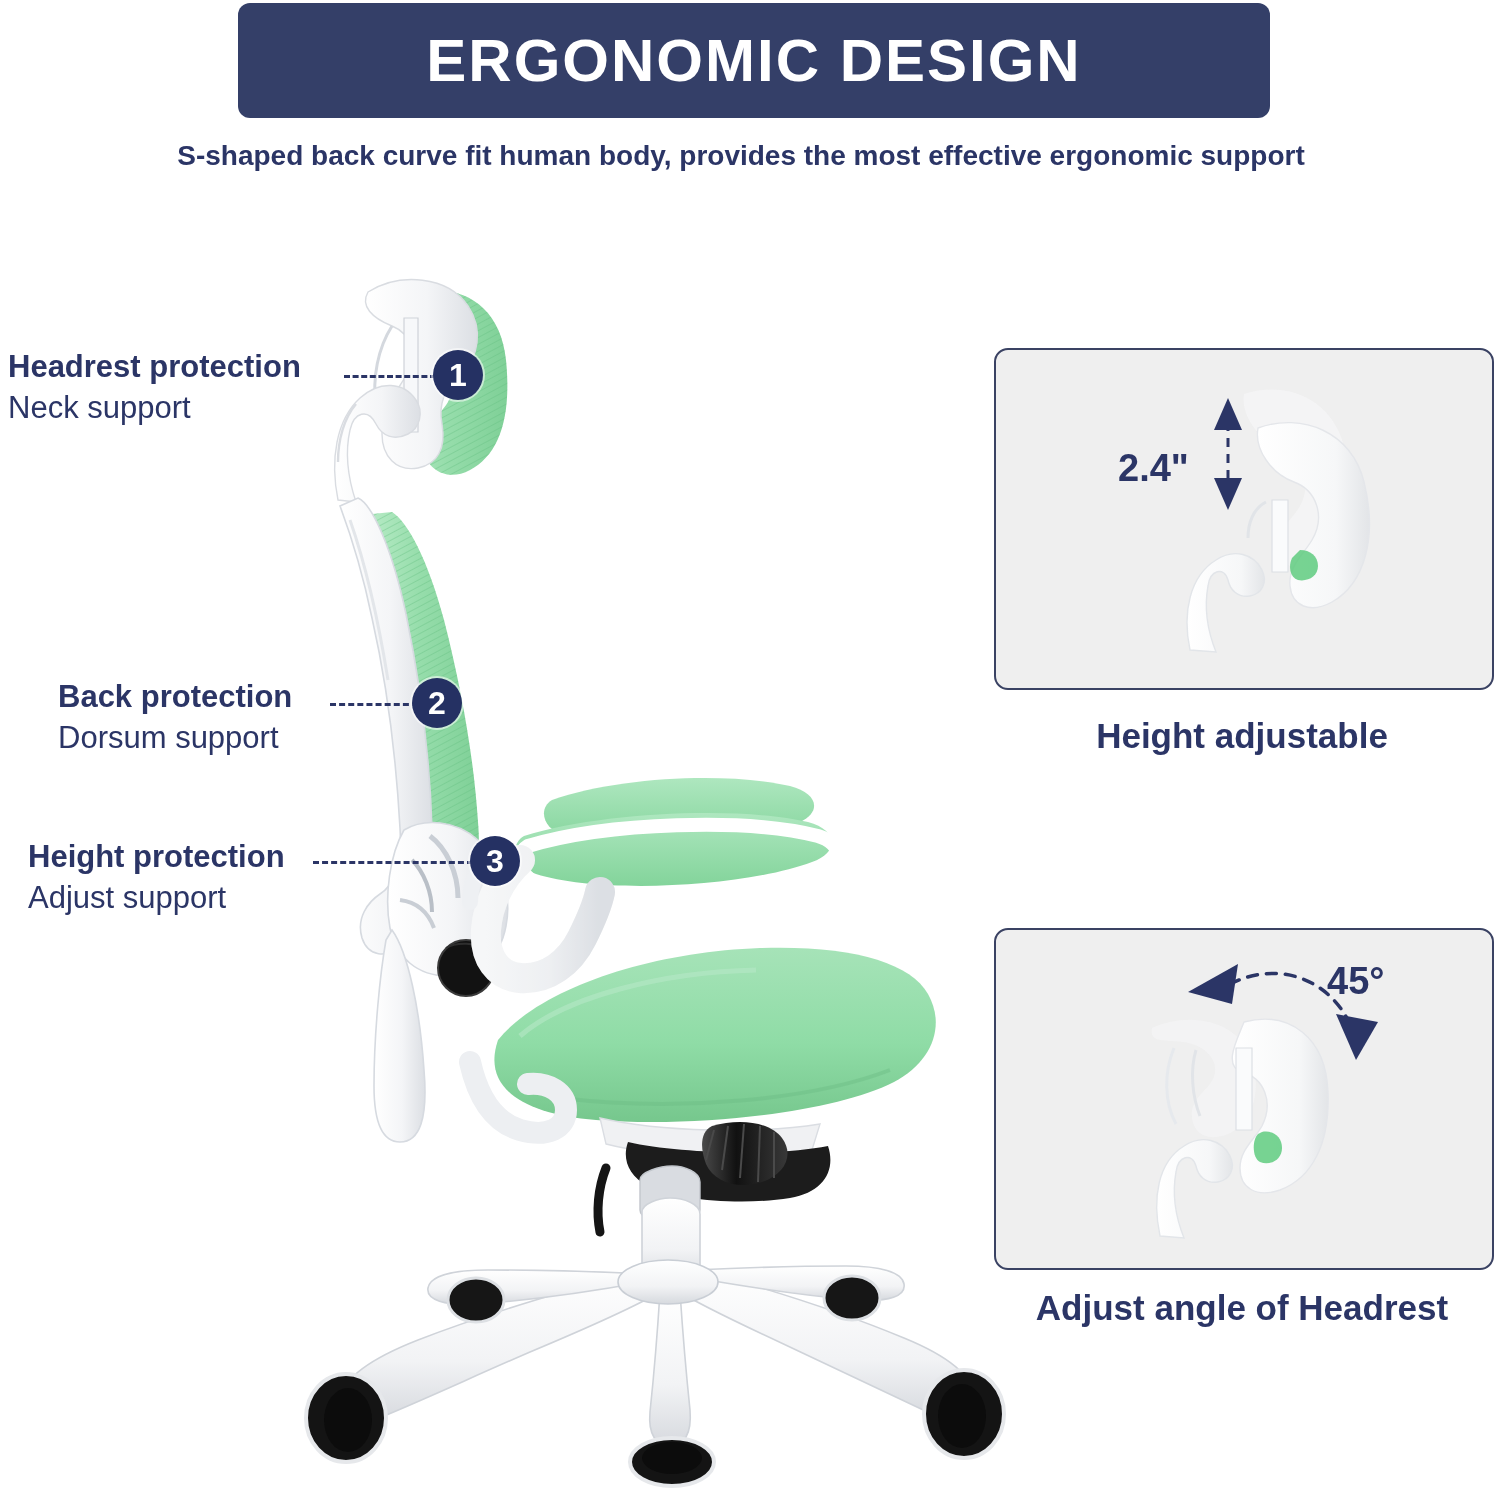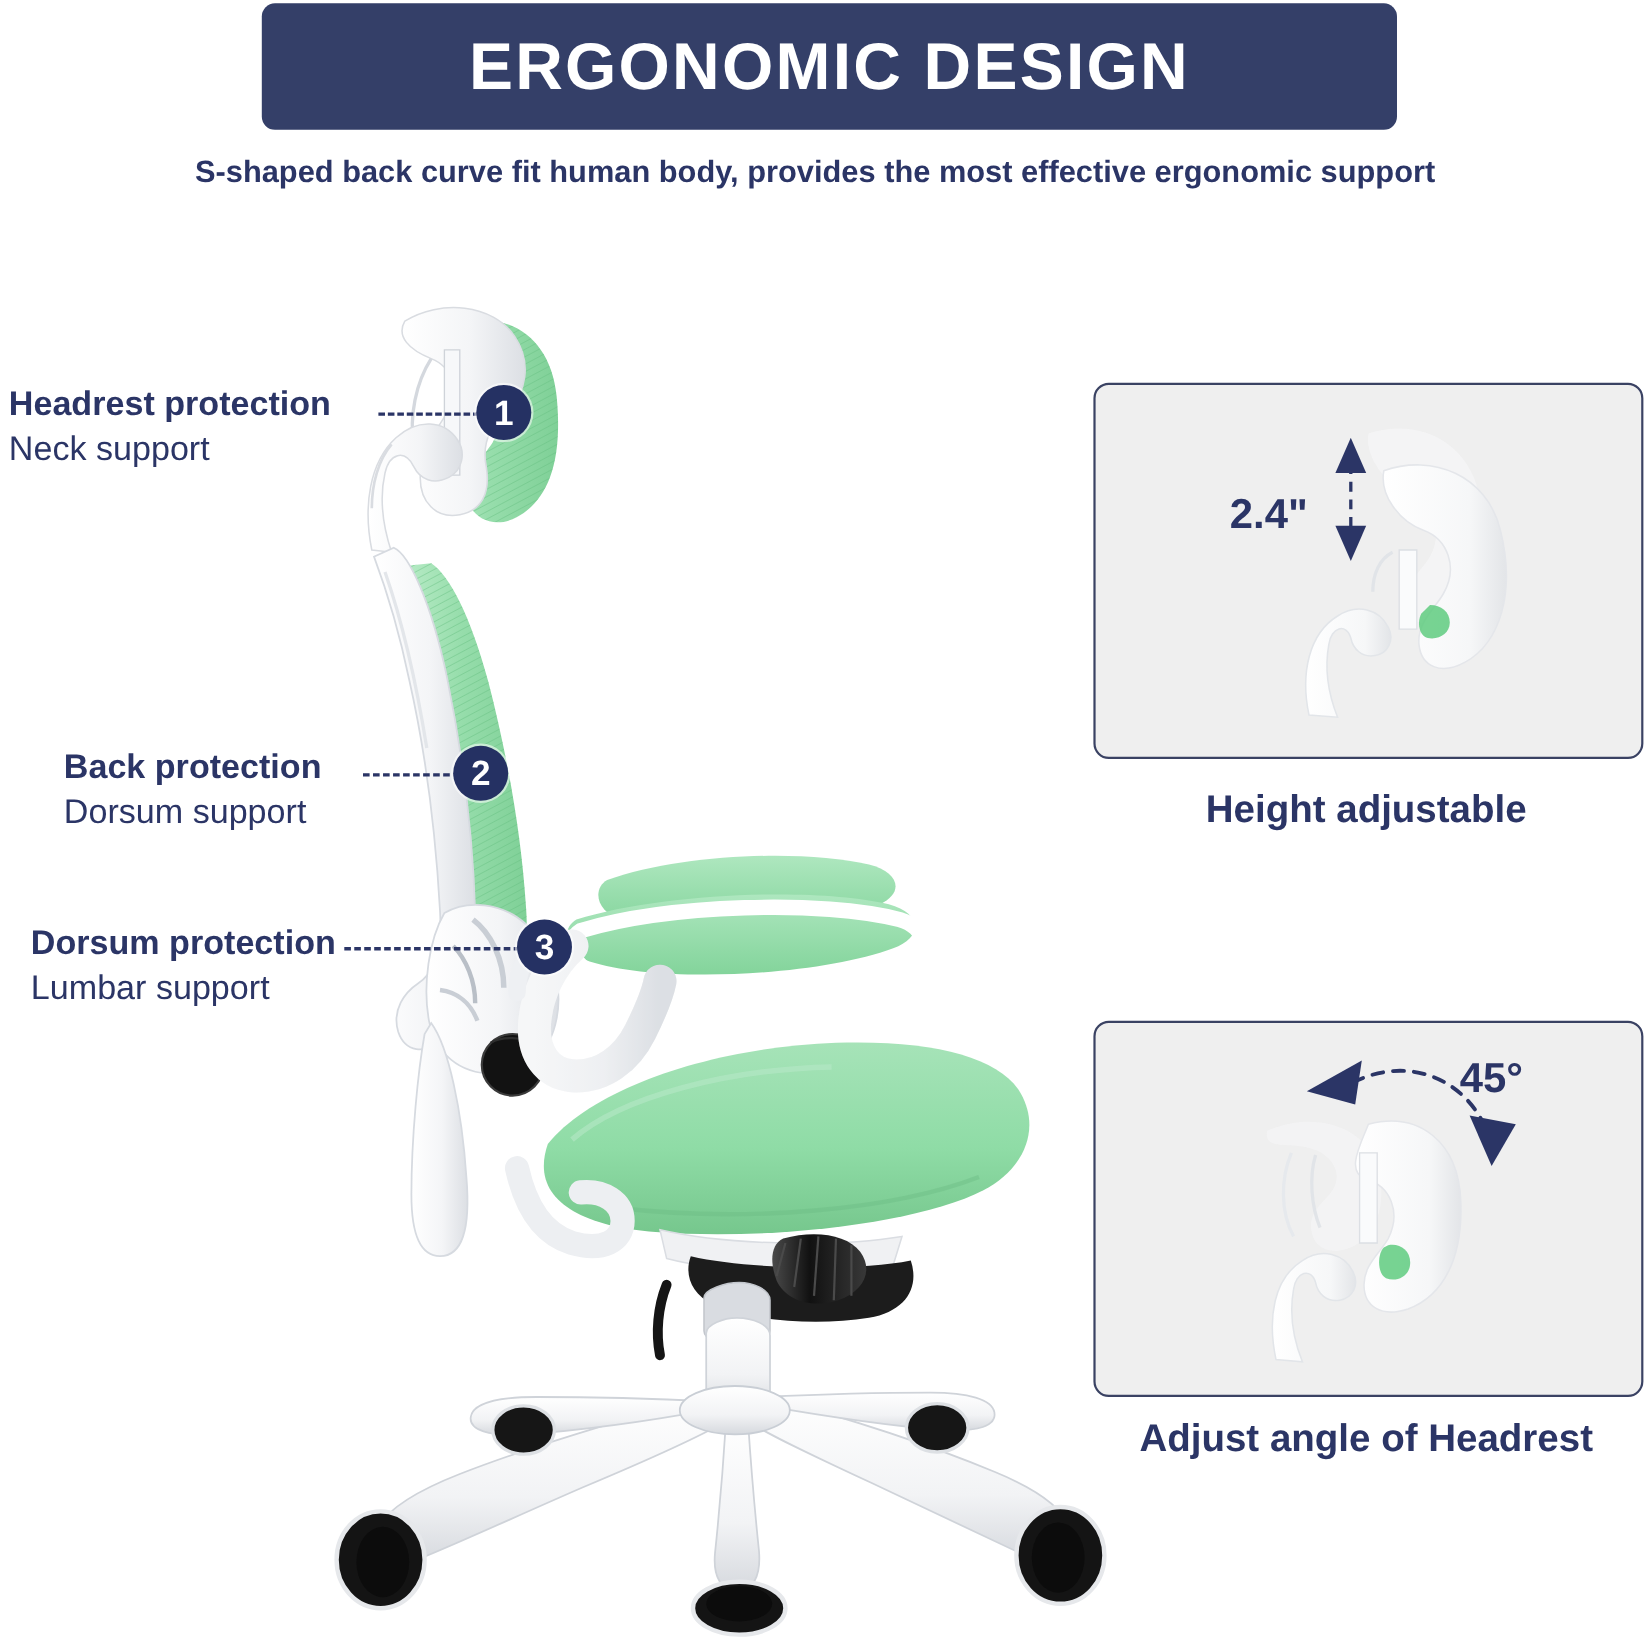--- a/index.html
+++ b/index.html
@@ -374,22 +374,22 @@
 
   <div class="callout" id="callout-2">
     <div class="c-title">Back protection</div>
     <div class="c-sub">Dorsum support</div>
   </div>
   <div class="callout" id="callout-1">
     <div class="c-title">Headrest protection</div>
     <div class="c-sub">Neck support</div>
   </div>
   <div class="callout" id="callout-3">
-    <div class="c-title">Dorsum protection</div>
-    <div class="c-sub">Lumbar support</div>
+    <div class="c-title">Height protection</div>
+    <div class="c-sub">Adjust support</div>
   </div>
 
   <div class="panel" id="panel-1">
     <svg viewBox="0 0 496 338" width="496" height="338">
       <defs>
         <linearGradient id="pWhite" x1="0" y1="0" x2="1" y2="0">
           <stop offset="0%" stop-color="#FFFFFF"></stop>
           <stop offset="70%" stop-color="#F6F7F8"></stop>
           <stop offset="100%" stop-color="#E3E5E8"></stop>
         </linearGradient>

